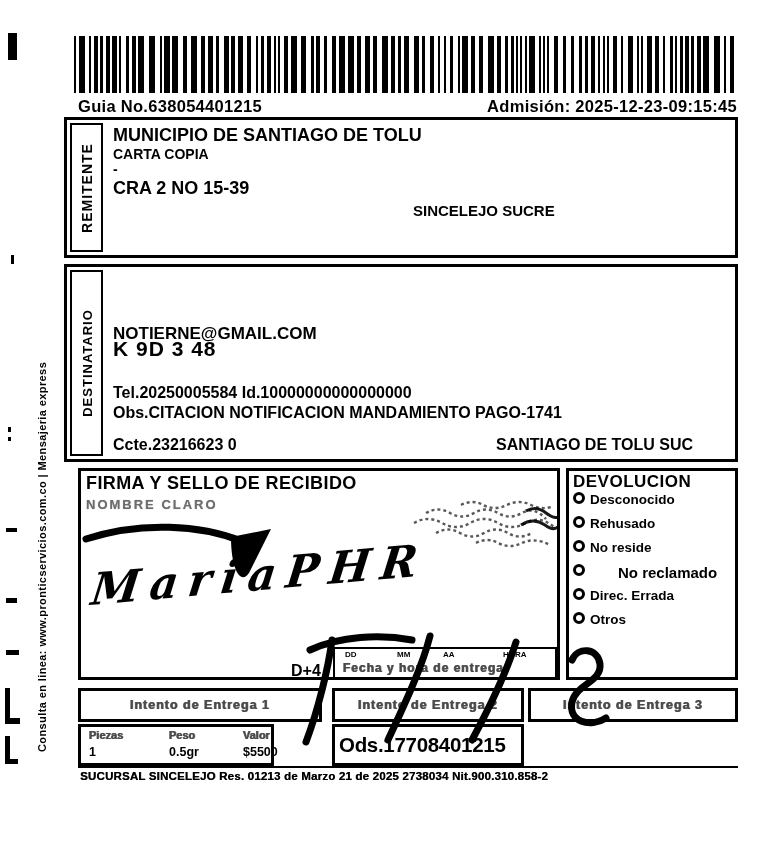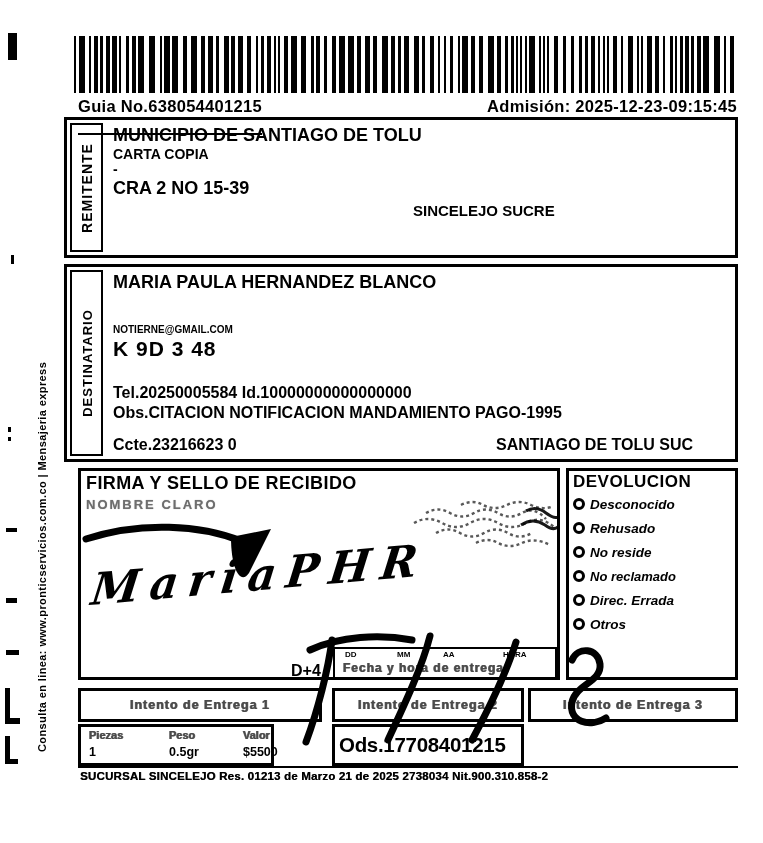--- a/index.html
+++ b/index.html
@@ -20,21 +20,21 @@
 
   
   .vcell { position:absolute; left:3px; top:3px; bottom:3px; width:33px; border:2px solid #000; }
   .vtext { position:absolute; left:50%; top:50%;
            transform:translate(-50%,-50%) rotate(180deg);
            writing-mode:vertical-rl; font-weight:bold; letter-spacing:1px; white-space:nowrap; }
 
   .faint { color:#6d6d6d; text-shadow:0 0 1px #999; }
   .fuzz  { color:#4a4a4a; text-shadow:0.5px 0 0 #777, -0.5px 0 0 #777; filter:blur(.3px); }
 
-  .radio-row { display:flex; align-items:center; height:24px;font-style:italic; }
+  .radio-row { display:flex; align-items:flex-start; height:24px; }
   .radio { width:12px; height:12px; border:3px solid #000; border-radius:50%; margin-right:5px; flex:none; }
 
   .sig { font-family:"DejaVu Serif", serif; font-style:italic; font-weight:bold; }
 
   .scan-ink { stroke:#000; fill:none; stroke-linecap:round; }
 </style>
 </head>
 <body>
 
 <div class="page">
@@ -231,43 +231,42 @@
       <span class="bar" style="width: 6px;"></span>
       <span class="gap" style="width: 5px;"></span>
       <span class="bar" style="width: 6px;"></span>
       <span class="gap" style="width: 4px;"></span>
       <span class="bar" style="width: 2px;"></span>
       <span class="gap" style="width: 4px;"></span>
       <span class="bar" style="width: 4px;"></span>
       <span class="gap" style="width: 2px;"></span>
     </div>
 
-  <div class="abs b" style="left:78px;top:97px;font-size:16.5px;letter-spacing:.3px;border-bottom:2px solid #000;padding-bottom:17px;">Guia No.638054401215</div>
+  <div class="abs b" style="left:78px;top:97px;font-size:16.5px;letter-spacing:.3px;border-bottom:2px solid #000;padding-bottom:1px;">Guia No.638054401215</div>
   <div class="abs b" style="right:26px;top:97px;font-size:16.5px;letter-spacing:.3px;">Admisión: 2025-12-23-09:15:45</div>
 
   <div class="abs frame" style="left:64px;top:117px;width:674px;height:141px;">
     <div class="vcell">
       <div class="vtext" style="font-size:14px;">REMITENTE</div>
     </div>
     <div class="abs b" style="left:46px;top:5px;font-size:18px;">MUNICIPIO DE SANTIAGO DE TOLU</div>
     <div class="abs b" style="left:46px;top:26px;font-size:14px;">CARTA COPIA</div>
     <div class="abs b" style="left:46px;top:41px;font-size:14px;">-</div>
     <div class="abs b" style="left:46px;top:58px;font-size:18px;">CRA 2 NO 15-39</div>
     <div class="abs b" style="left:346px;top:82px;font-size:15px;">SINCELEJO SUCRE</div>
   </div>
 
   <div class="abs frame" style="left:64px;top:264px;width:674px;height:198px;">
     <div class="vcell">
       <div class="vtext" style="font-size:13px;">DESTINATARIO</div>
     </div>
-    <div class="abs b" style="left:46px;top:5px;font-size:18px;">MARIA PAULA HERNANDEZ BLANCO</div>
-    <div class="abs b" style="left:46px;top:57px;font-size:10px;">NOTIERNE@GMAIL.COM</div>
+    <div class="abs b" style="left:46px;top:57px;font-size:17px;">NOTIERNE@GMAIL.COM</div>
     <div class="abs b" style="left:46px;top:70px;font-size:21px;letter-spacing:1px;">K 9D 3 48</div>
     <div class="abs b" style="left:46px;top:117px;font-size:16px;">Tel.20250005584 Id.10000000000000000</div>
-    <div class="abs b" style="left:46px;top:137px;font-size:16px;">Obs.CITACION NOTIFICACION MANDAMIENTO PAGO-1995</div>
+    <div class="abs b" style="left:46px;top:137px;font-size:16px;">Obs.CITACION NOTIFICACION MANDAMIENTO PAGO-1741</div>
     <div class="abs b" style="left:46px;top:169px;font-size:16px;">Ccte.23216623 0</div>
     <div class="abs b" style="right:42px;top:169px;font-size:16px;">SANTIAGO DE TOLU SUC</div>
   </div>
 
   <div class="abs frame" style="left:78px;top:468px;width:482px;height:212px;">
     <div class="abs b" style="left:5px;top:2px;font-size:18px;letter-spacing:.4px;">FIRMA Y SELLO DE RECIBIDO</div>
     <div class="abs b faint" style="left:5px;top:26px;font-size:13px;letter-spacing:2px;">NOMBRE CLARO</div>
 
     <svg class="abs" style="left:325px;top:22px;" width="152" height="58" viewBox="0 0 152 58">
       <g stroke="#222" fill="none" stroke-width="2.4" opacity=".75" stroke-dasharray="3 3">
@@ -310,21 +309,21 @@
     <div class="radio-row">
       <span class="radio"></span>
       <span class="b" style="font-size:13.5px;">Rehusado</span>
     </div>
     <div class="radio-row">
       <span class="radio"></span>
       <span class="b" style="font-size:13.5px;">No reside</span>
     </div>
     <div class="radio-row">
       <span class="radio"></span>
-      <span class="b" style="font-size:13px;">No reclamado</span>
+      <span class="b" style="font-size:15px;margin-left:28px;">No reclamado</span>
     </div>
     <div class="radio-row">
       <span class="radio"></span>
       <span class="b" style="font-size:13.5px;">Direc. Errada</span>
     </div>
     <div class="radio-row">
       <span class="radio"></span>
       <span class="b" style="font-size:13.5px;">Otros</span>
     </div>
   </div>

